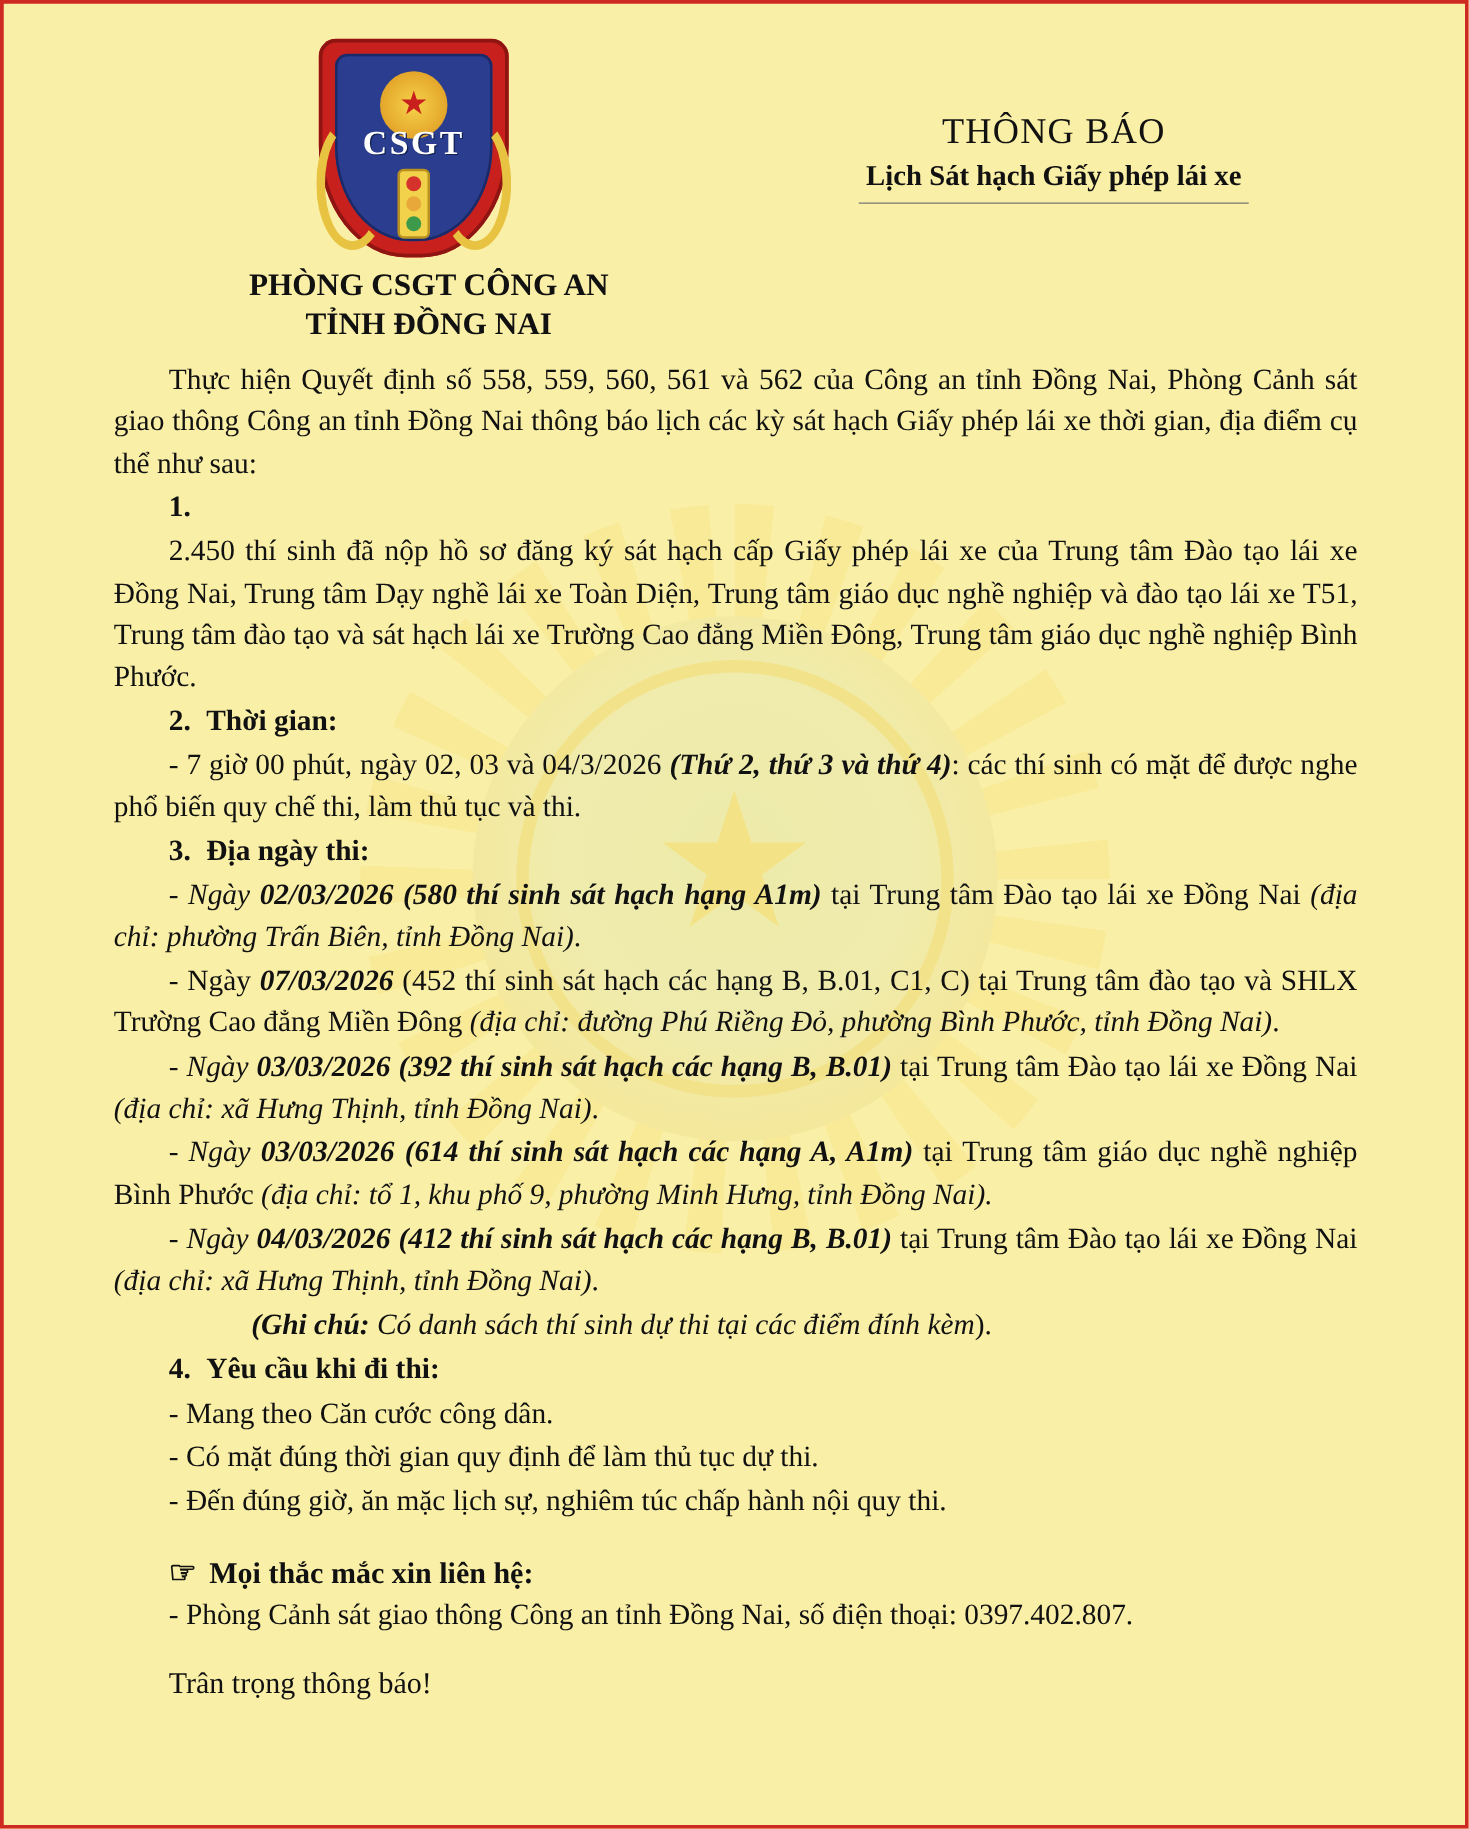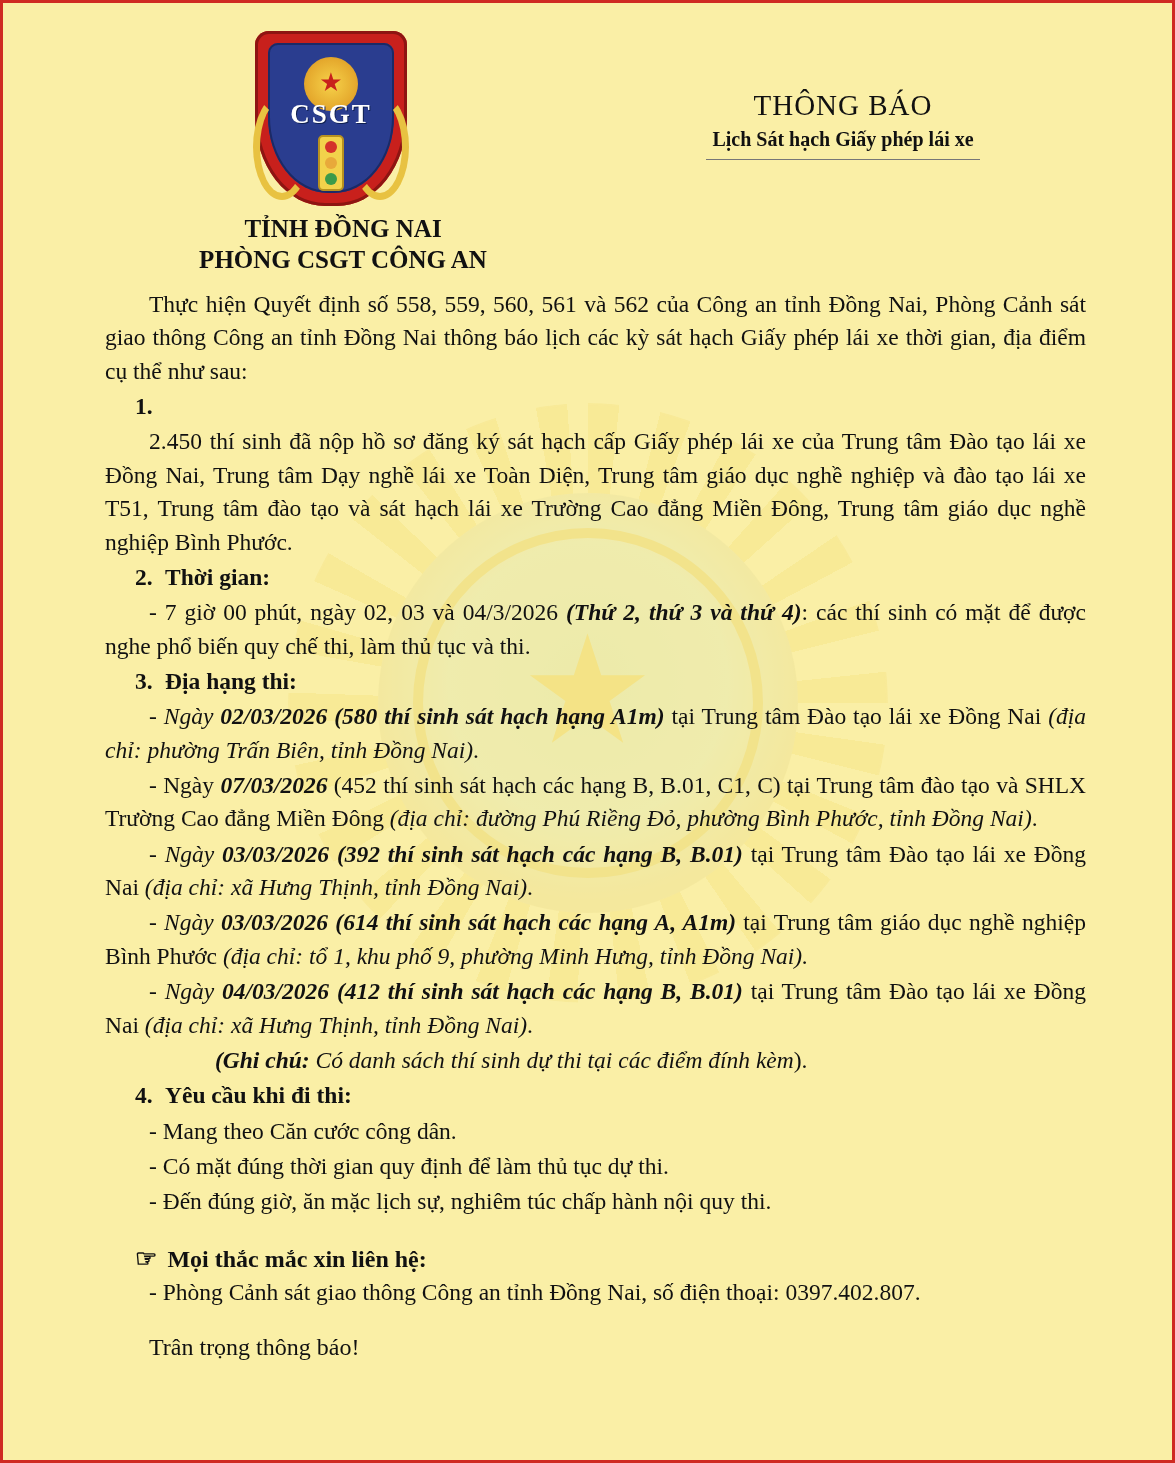--- a/index.html
+++ b/index.html
@@ -170,21 +170,21 @@
     top: 86px;
     width: 440px;
     text-align: center;
   }
   .title-main {
     font-size: 29px;
     font-weight: normal;
     letter-spacing: 1px;
   }
   .title-sub {
-    font-size: 20px;
+    font-size: 23px;
     font-weight: bold;
     margin-top: 6px;
     padding-bottom: 8px;
     display: inline-block;
     border-bottom: 1.5px solid #777;
     padding-left: 6px;
     padding-right: 6px;
   }
   .org-block {
     position: absolute;
@@ -198,21 +198,21 @@
   }
 
   
   .body {
     padding: 0 86px 0 86px;
     font-size: 23.5px;
     line-height: 1.42;
     text-align: justify;
   }
   p {
-    margin: 0 0 2px 16px;
+    margin: 0 0 2px 2px;
   }
   .indent { text-indent: 44px; }
   .indent-lg { text-indent: 60px; }
   .num-item {
     margin-left: 46px;
     font-weight: bold;
     display: flex;
     gap: 14px;
   }
   .num-item .num { width: 16px; }
@@ -269,43 +269,43 @@
           <div class="wreath-right"></div>
         </div>
       </div>
 
       <div class="title-block">
         <div class="title-main">THÔNG BÁO</div>
         <div class="title-sub">Lịch Sát hạch Giấy phép lái xe</div>
       </div>
 
       <div class="org-block">
+        <div>PHÒNG CSGT CÔNG AN</div>
         <div>TỈNH ĐỒNG NAI</div>
-        <div>PHÒNG CSGT CÔNG AN</div>
       </div>
     </div>
 
     <div class="body">
 
       <p class="indent">Thực hiện Quyết định số 558, 559, 560, 561 và 562 của Công an tỉnh Đồng Nai, Phòng Cảnh sát giao thông Công an tỉnh Đồng Nai thông báo lịch các kỳ sát hạch Giấy phép lái xe thời gian, địa điểm cụ thể như sau:</p>
 
       <p class="num-item">
         <span class="num">1.</span>
       </p>
       <p class="indent"><span class="b">2.450</span><span> thí sinh đã nộp hồ sơ đăng ký sát hạch cấp Giấy phép lái xe của Trung tâm Đào tạo lái xe Đồng Nai, Trung tâm Dạy nghề lái xe Toàn Diện, Trung tâm giáo dục nghề nghiệp và đào tạo lái xe T51, Trung tâm đào tạo và sát hạch lái xe Trường Cao đẳng Miền Đông, Trung tâm giáo dục nghề nghiệp Bình Phước.</span></p>
 
       <p class="num-item">
         <span class="num">2.</span>
         <span>Thời gian:</span>
       </p>
       <p class="indent"><span>- 7 giờ </span><span class="b">00</span><span> phút, ngày </span><span class="b">02, 03 và 04/3/2026</span><span class="bi"> (Thứ 2, thứ 3 và thứ 4)</span><span>: các thí sinh có mặt để được nghe phổ biến quy chế thi, làm thủ tục và thi.</span></p>
 
       <p class="num-item">
         <span class="num">3.</span>
-        <span>Địa hạng thi:</span>
+        <span>Địa ngày thi:</span>
       </p>
 
       <p class="indent"><span class="i">- Ngày </span><span class="bi">02/03/2026 (580 thí sinh sát hạch hạng A1m)</span><span> tại Trung tâm Đào tạo lái xe Đồng Nai </span><span class="i">(địa chỉ: phường Trấn Biên, tỉnh Đồng Nai)</span><span>.</span></p>
 
       <p class="indent"><span>- Ngày </span><span class="bi">07/03/2026 </span><span class="b">(452 thí sinh sát hạch các hạng B, B.01, C1, C)</span><span> tại Trung tâm đào tạo và SHLX Trường Cao đẳng Miền Đông </span><span class="i">(địa chỉ: đường Phú Riềng Đỏ, phường Bình Phước, tỉnh Đồng Nai)</span><span>.</span></p>
 
       <p class="indent"><span class="i">- Ngày </span><span class="bi">03/03/2026 (392 thí sinh sát hạch các hạng B, B.01)</span><span> tại Trung tâm Đào tạo lái xe Đồng Nai </span><span class="i">(địa chỉ: xã Hưng Thịnh, tỉnh Đồng Nai)</span><span>.</span></p>
 
       <p class="indent"><span class="i">- Ngày </span><span class="bi">03/03/2026 (614 thí sinh sát hạch các hạng A, A1m)</span><span> tại Trung tâm giáo dục nghề nghiệp Bình Phước </span><span class="i">(địa chỉ: tổ 1, khu phố 9, phường Minh Hưng, tỉnh Đồng Nai)</span><span class="i">.</span></p>
 

